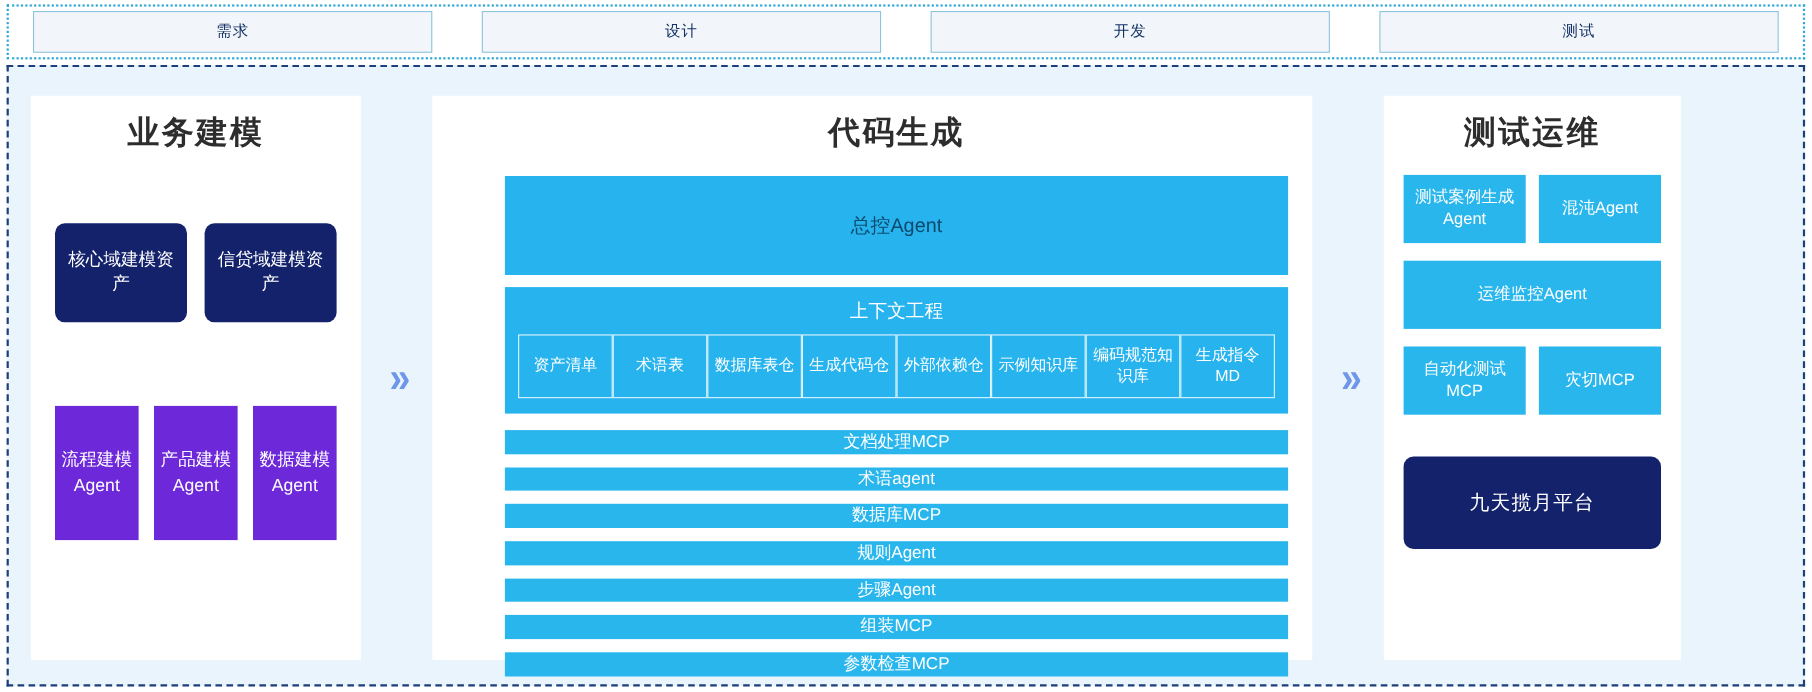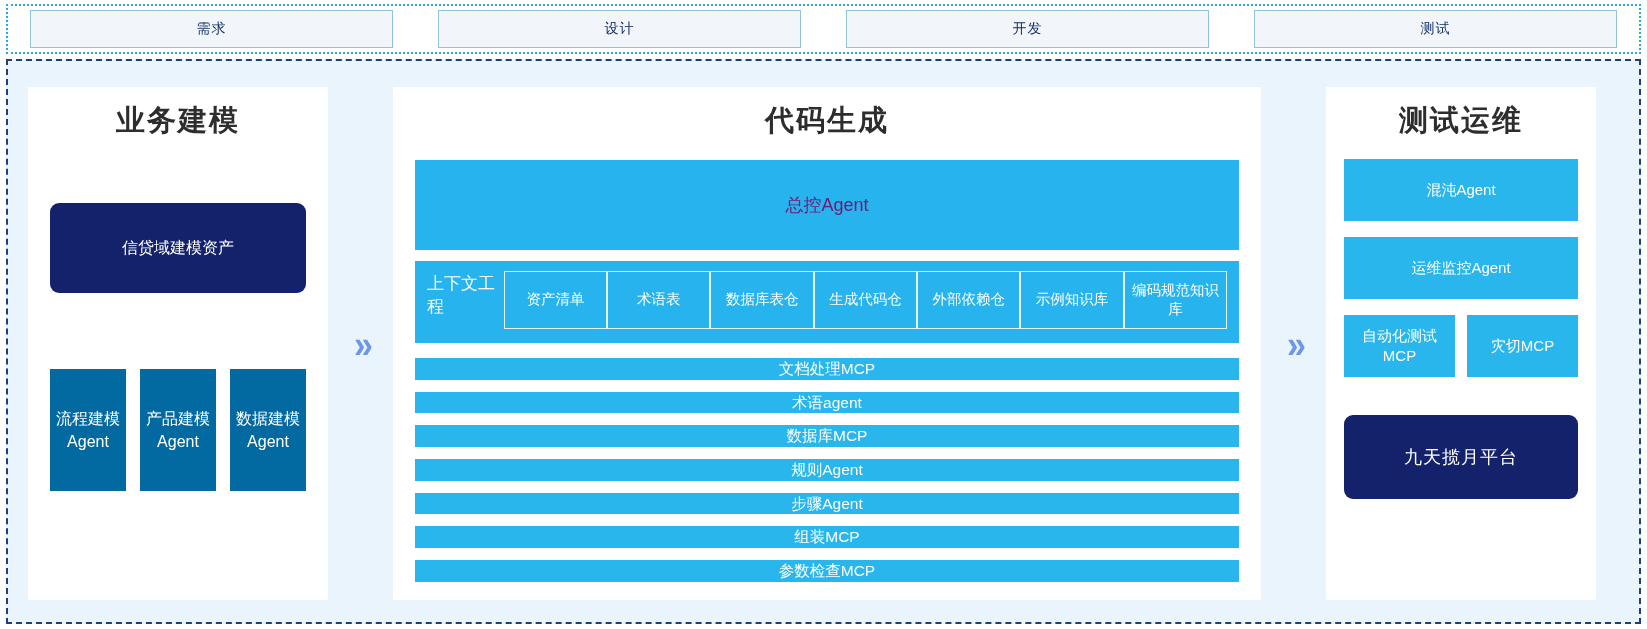--- a/index.html
+++ b/index.html
@@ -58,21 +58,21 @@
   }
   .panel-title {
     font-size: 29px;
     font-weight: bold;
     color: #2d2d2d;
     letter-spacing: 2px;
     margin-bottom: 6px;
   }
 
   .panel-left  { width: 300px; }
-  .panel-mid   { width: 868px; }
+  .panel-mid   { width: 800px; padding-left: 44px; }
   .panel-right { width: 270px; }
 
   .chev-gap {
     width: 65px;
     display: flex;
     align-items: center;
     justify-content: center;
   }
   .chev {
     color: #6f97e9;
@@ -110,21 +110,21 @@
     padding: 0 6px;
   }
   .agent-row {
     display: flex;
     gap: 14px;
     margin-top: 76px;
   }
   .agent-card {
     flex: 1 1 0;
     height: 122px;
-    background: #0369a1;
+    background: #6d28d9;
     color: #ffffff;
     font-size: 16px;
     line-height: 1.45;
     display: flex;
     align-items: center;
     justify-content: center;
     text-align: center;
   }
 
   
@@ -132,31 +132,31 @@
     width: 100%;
     padding: 0 22px;
     display: flex;
     flex-direction: column;
     gap: 11px;
     margin-top: 13px;
   }
   .ctrl-bar {
     height: 90px;
     background: #26b3ee;
-    color: #701a75;
+    color: #0c4a6e;
     font-size: 18px;
     display: flex;
     align-items: center;
     justify-content: center;
   }
   .ctx-box {
     background: #26b3ee;
     padding: 10px 12px 14px 12px;
     display: flex;
-    flex-direction: row;
+    flex-direction: column;
     align-items: center;
   }
   .ctx-title {
     color: #ffffff;
     font-size: 17px;
     margin-bottom: 10px;
   }
   .ctx-tags {
     display: flex;
     width: 100%;
@@ -250,20 +250,21 @@
     <span>测试</span>
   </div>
 </div>
 
 <div class="main-wrap">
 
   <div class="panel panel-left">
     <div class="panel-title">业务建模</div>
     <div class="left-inner">
       <div class="navy-row">
+        <div class="navy-card">核心域建模资产</div>
         <div class="navy-card">信贷域建模资产</div>
       </div>
       <div class="agent-row">
         <div class="agent-card">流程建模Agent</div>
         <div class="agent-card">产品建模Agent</div>
         <div class="agent-card">数据建模Agent</div>
       </div>
     </div>
   </div>
 
@@ -282,20 +283,21 @@
       <div class="ctx-box">
         <div class="ctx-title">上下文工程</div>
         <div class="ctx-tags">
           <div class="ctx-tag">资产清单</div>
           <div class="ctx-tag">术语表</div>
           <div class="ctx-tag">数据库表仓</div>
           <div class="ctx-tag">生成代码仓</div>
           <div class="ctx-tag">外部依赖仓</div>
           <div class="ctx-tag">示例知识库</div>
           <div class="ctx-tag">编码规范知识库</div>
+          <div class="ctx-tag">生成指令MD</div>
         </div>
       </div>
 
       <div class="mcp-row">
         <div class="mcp-card">文档处理MCP</div>
         <div class="mcp-card">术语agent</div>
         <div class="mcp-card">数据库MCP</div>
         <div class="mcp-card">规则Agent</div>
         <div class="mcp-card">步骤Agent</div>
         <div class="mcp-card">组装MCP</div>
@@ -306,20 +308,21 @@
   </div>
 
   <div class="chev-gap">
     <span class="chev">»</span>
   </div>
 
   <div class="panel panel-right">
     <div class="panel-title">测试运维</div>
     <div class="right-inner">
       <div class="right-row">
+        <div class="right-card">测试案例生成Agent</div>
         <div class="right-card">混沌Agent</div>
       </div>
       <div class="right-row">
         <div class="right-card">运维监控Agent</div>
       </div>
       <div class="right-row">
         <div class="right-card">自动化测试MCP</div>
         <div class="right-card">灾切MCP</div>
       </div>
       <div class="platform-card">九天揽月平台</div>

